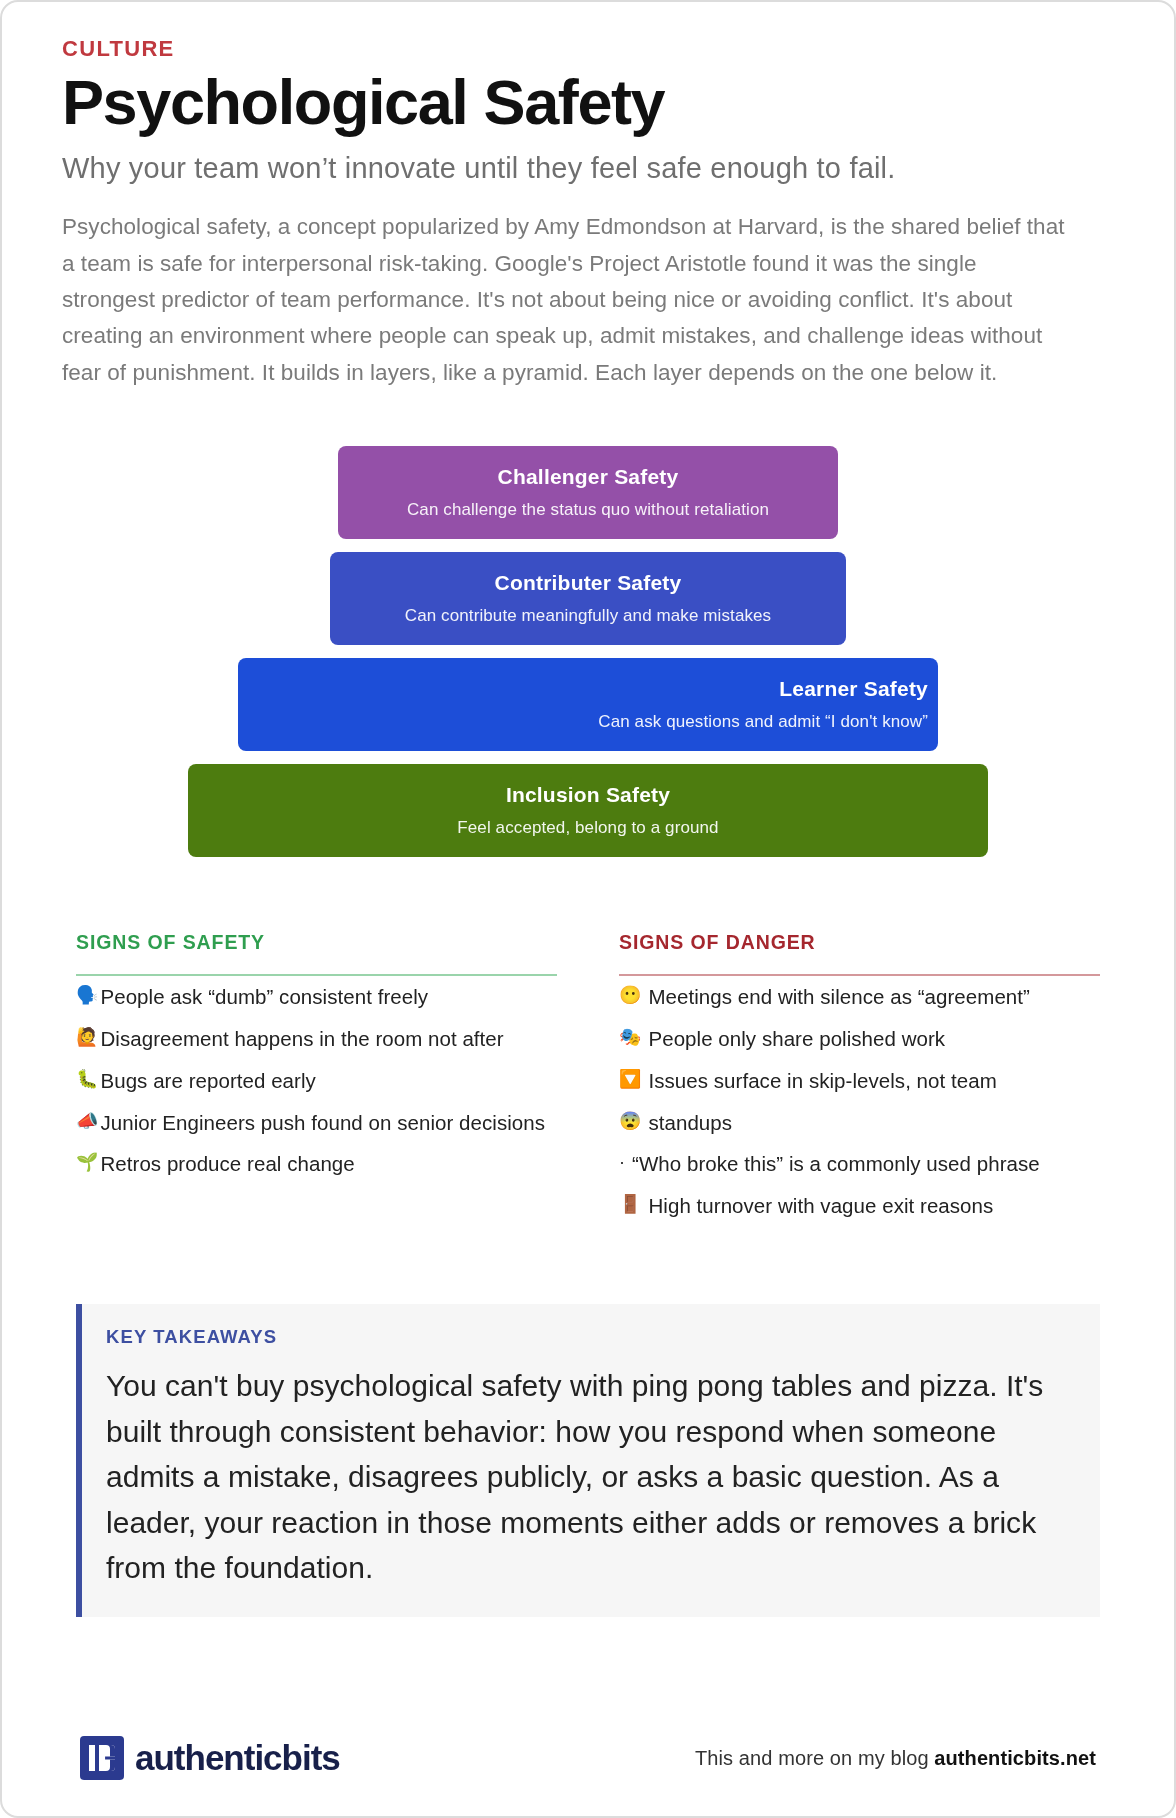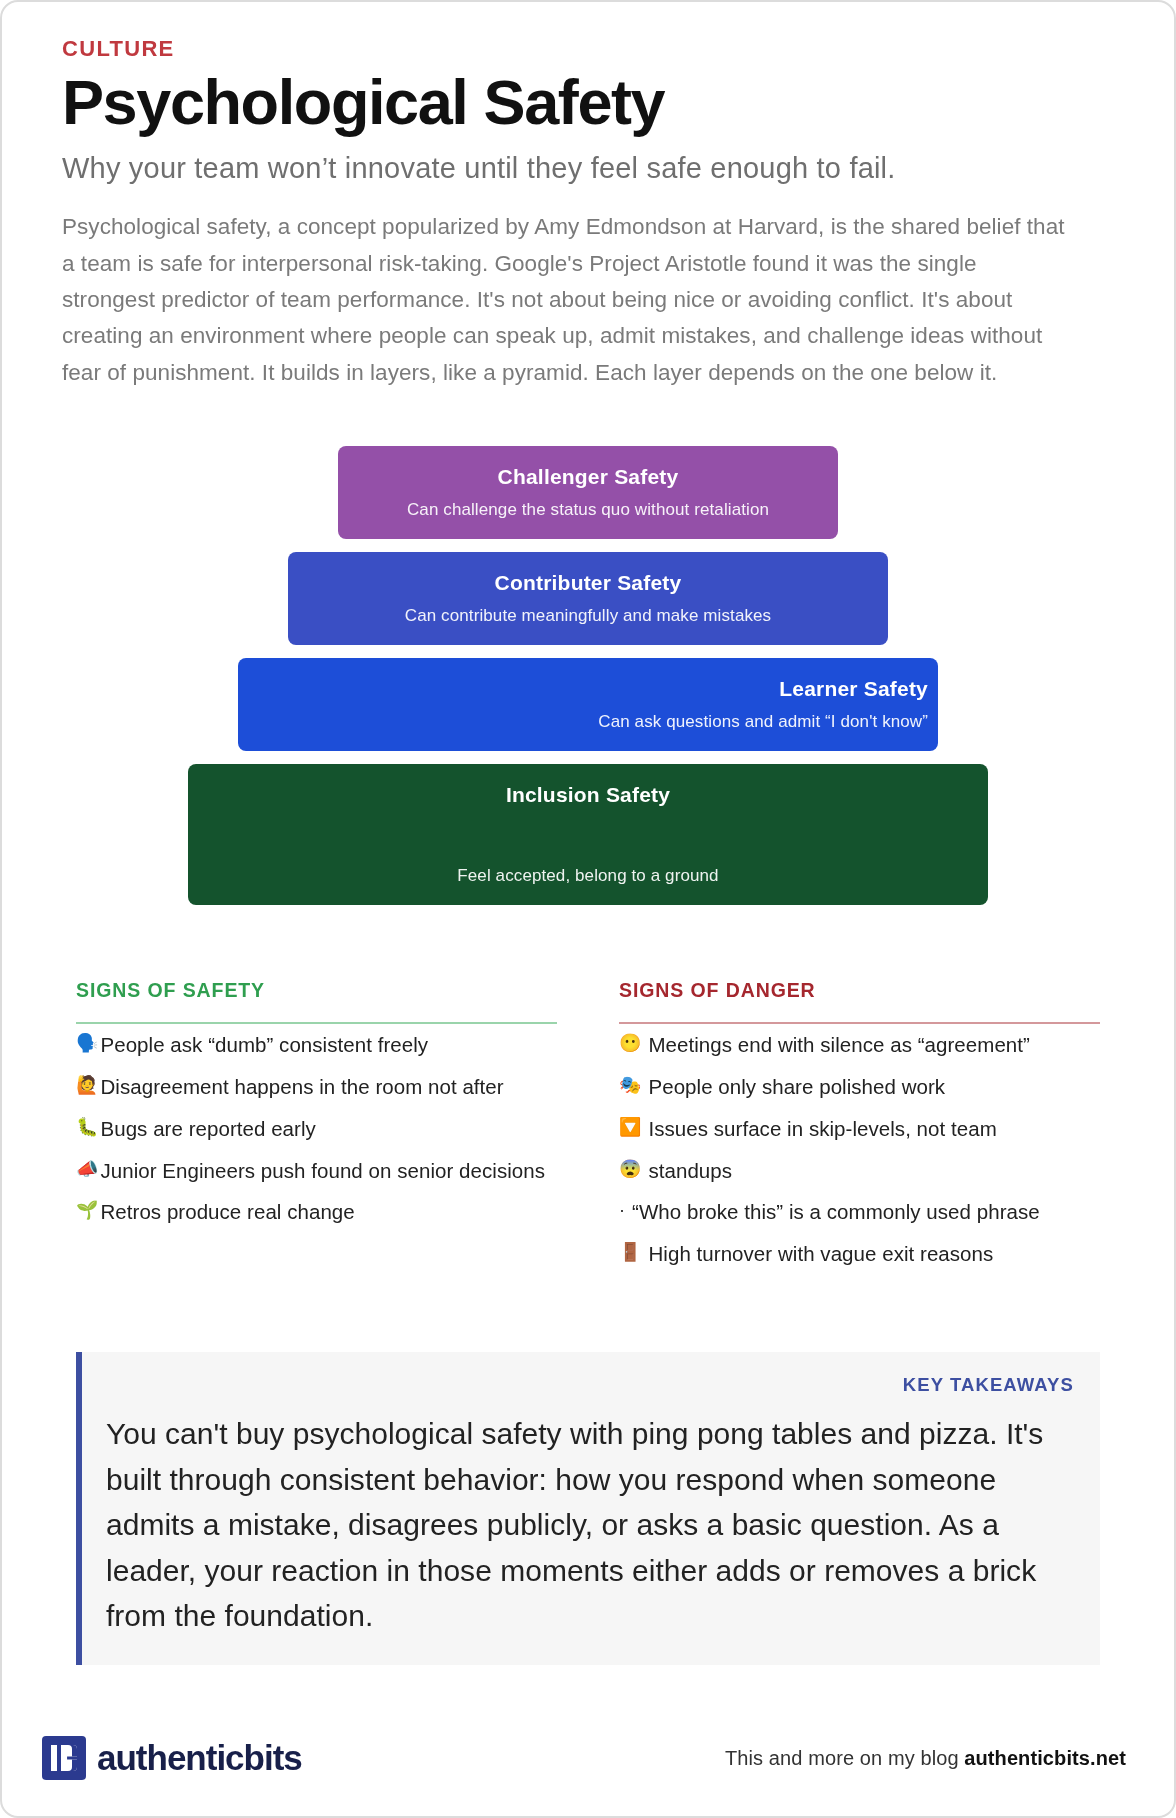--- a/index.html
+++ b/index.html
@@ -87,21 +87,21 @@
     letter-spacing: 0.2px;
     margin-bottom: 11px;
   }
   .layer-sub {
     font-size: 17px;
     font-weight: 400;
     letter-spacing: 0.1px;
     color: rgba(255,255,255,0.93);
   }
   .layer-0 { width: 500px; }
-  .layer-1 { width: 600px; }
+  .layer-1 { width: 516px; }
   .layer-2 { width: 700px; }
   .layer-3 { width: 800px; margin-bottom: 0; }
 
   
   .signs {
     display: flex;
     margin: 74px 0 0 0;
     padding: 0 14px;
     gap: 62px;
   }
@@ -140,35 +140,34 @@
     background: #f6f6f6;
     border-left: 6px solid #3d4fa1;
     padding: 22px 26px 26px 24px;
   }
   .takeaways-head {
     font-size: 18.5px;
     font-weight: bold;
     letter-spacing: 1.1px;
     color: #3d4fa1;
     margin-bottom: 15px;
-    text-align: right;
   }
   .takeaways-body {
     font-size: 30px;
     color: #222222;
     line-height: 1.52;
     letter-spacing: 0.02px;
   }
 
   
   .footer {
     position: absolute;
-    left: 0; right: 8px; bottom: 0;
+    left: 0; right: 0; bottom: 0;
     height: 116px;
-    padding: 0 40px;
+    padding: 0 78px;
     display: flex;
     align-items: center;
     justify-content: space-between;
   }
   .brand { display: flex; align-items: center; gap: 11px; }
   .brand-mark {
     width: 44px; height: 44px;
     background: #2b3a8f;
     border-radius: 4px;
     position: relative;
@@ -226,21 +225,21 @@
       <div class="layer layer-1" style="background: rgb(58, 79, 196);">
         <div class="layer-title">Contributer Safety</div>
         <div class="layer-sub">Can contribute meaningfully and make mistakes</div>
       </div>
 
       <div class="layer layer-2" style="background: #1d4ed8; align-items: flex-end;">
         <div class="layer-title">Learner Safety</div>
         <div class="layer-sub">Can ask questions and admit “I don't know”</div>
       </div>
 
-      <div class="layer layer-3" style="background: #14532d; gap: 48px;">
+      <div class="layer layer-3" style="background: #4d7c0f;">
         <div class="layer-title">Inclusion Safety</div>
         <div class="layer-sub">Feel accepted, belong to a ground</div>
       </div>
 
     </div>
 
     <div class="signs">
 
       <div class="signs-col safety-col">
         <div class="signs-head safety-head">SIGNS OF SAFETY</div>

